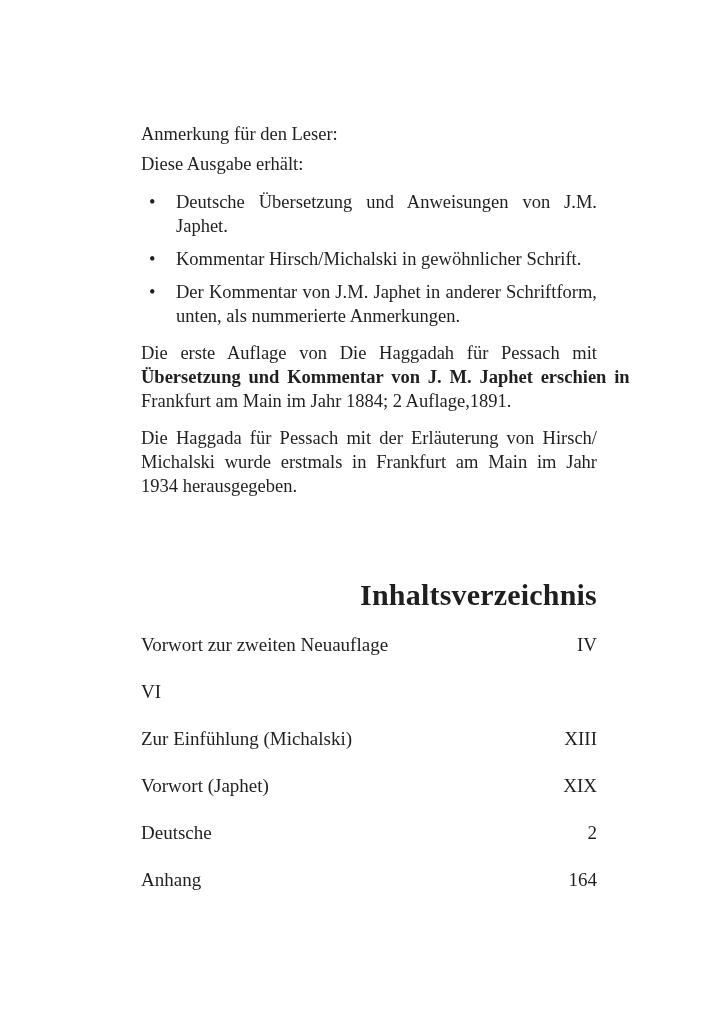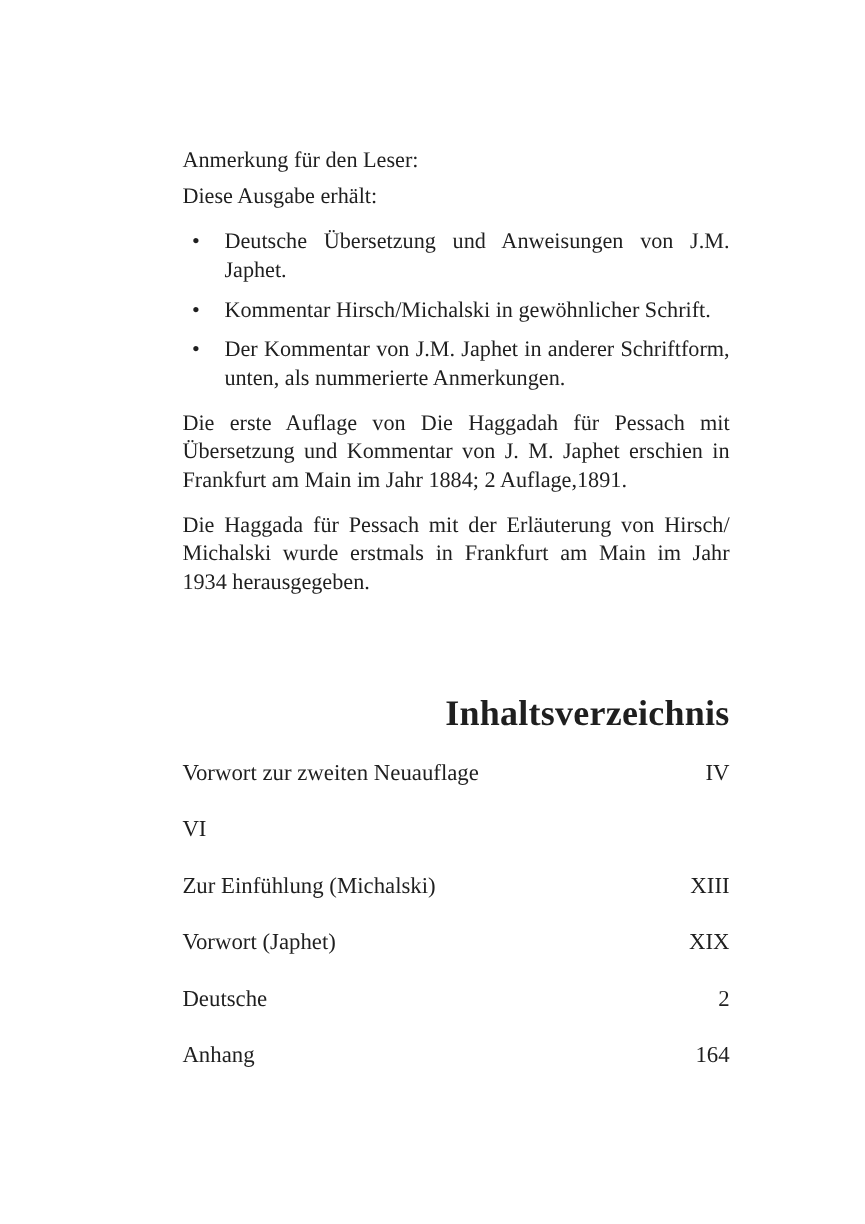--- a/index.html
+++ b/index.html
@@ -11,21 +11,21 @@
     position: relative;
     width: 721px;
     height: 1020px;
     background: #ffffff;
     overflow: hidden;
     font-family: "Liberation Serif", "DejaVu Serif", serif;
     color: #1f1f1f;
   }
   .content {
     position: absolute;
-    left: 152px;
+    left: 141px;
     top: 122px;
     width: 456px;
   }
   .bodyline {
     margin: 0;
     font-size: 18.5px;
     line-height: 24px;
     white-space: nowrap;
   }
   .sub { margin-top: 6px; }
@@ -102,21 +102,21 @@
       </li>
       <li class="bullet-item">
         <span class="marker">•</span>
         <span class="jline" style="word-spacing: 0.546875px;">Der Kommentar von J.M. Japhet in anderer Schriftform,</span>
         <span class="lline">unten, als nummerierte Anmerkungen.</span>
       </li>
     </ul>
 
     <div class="para">
       <span class="jline" style="word-spacing: 8.06641px;">Die erste Auflage von Die Haggadah für Pessach mit</span>
-      <span class="jline" style="word-spacing: 3.18164px;">Übersetzung und Kommentar von J. M. Japhet erschien in</span>
+      <span class="jline" style="word-spacing: 3.18164px; font-weight: bold;">Übersetzung und Kommentar von J. M. Japhet erschien in</span>
       <span class="lline">Frankfurt am Main im Jahr 1884; 2 Auflage,1891.</span>
     </div>
 
     <div class="para">
       <span class="jline" style="word-spacing: 3.57031px;">Die Haggada für Pessach mit der Erläuterung von Hirsch/</span>
       <span class="jline" style="word-spacing: 5.10742px;">Michalski wurde erstmals in Frankfurt am Main im Jahr</span>
       <span class="lline">1934 herausgegeben.</span>
     </div>
 
     <h1 class="toc-title">Inhaltsverzeichnis</h1>

